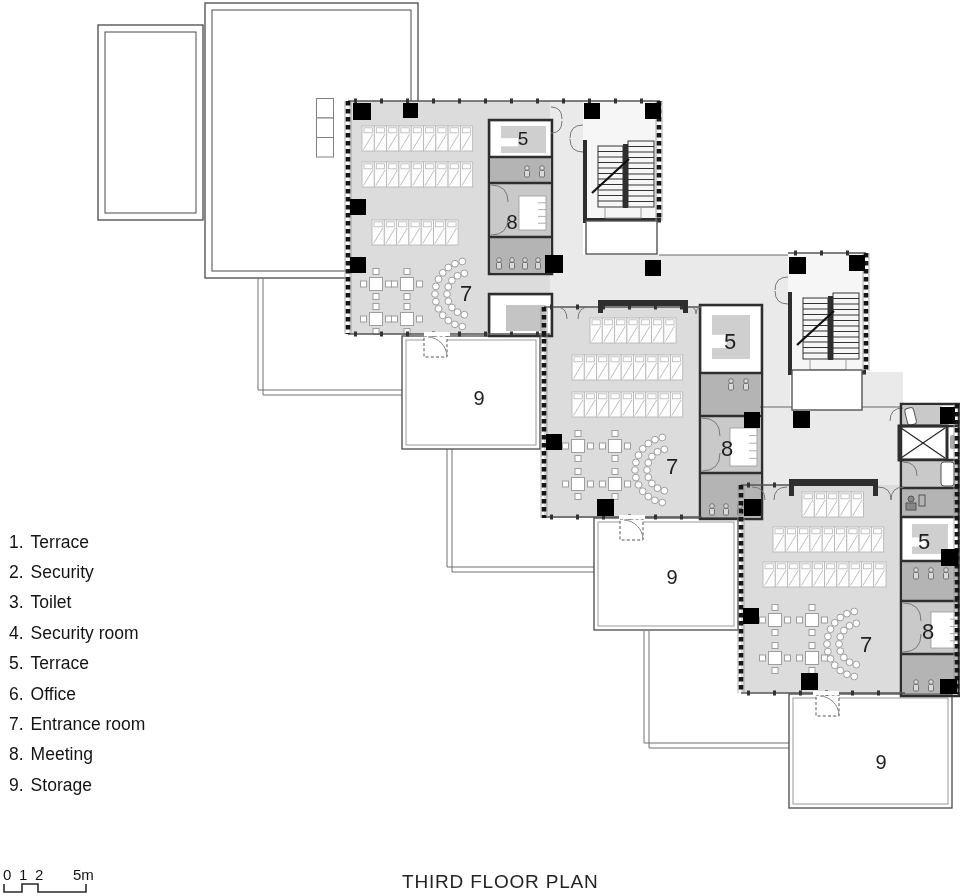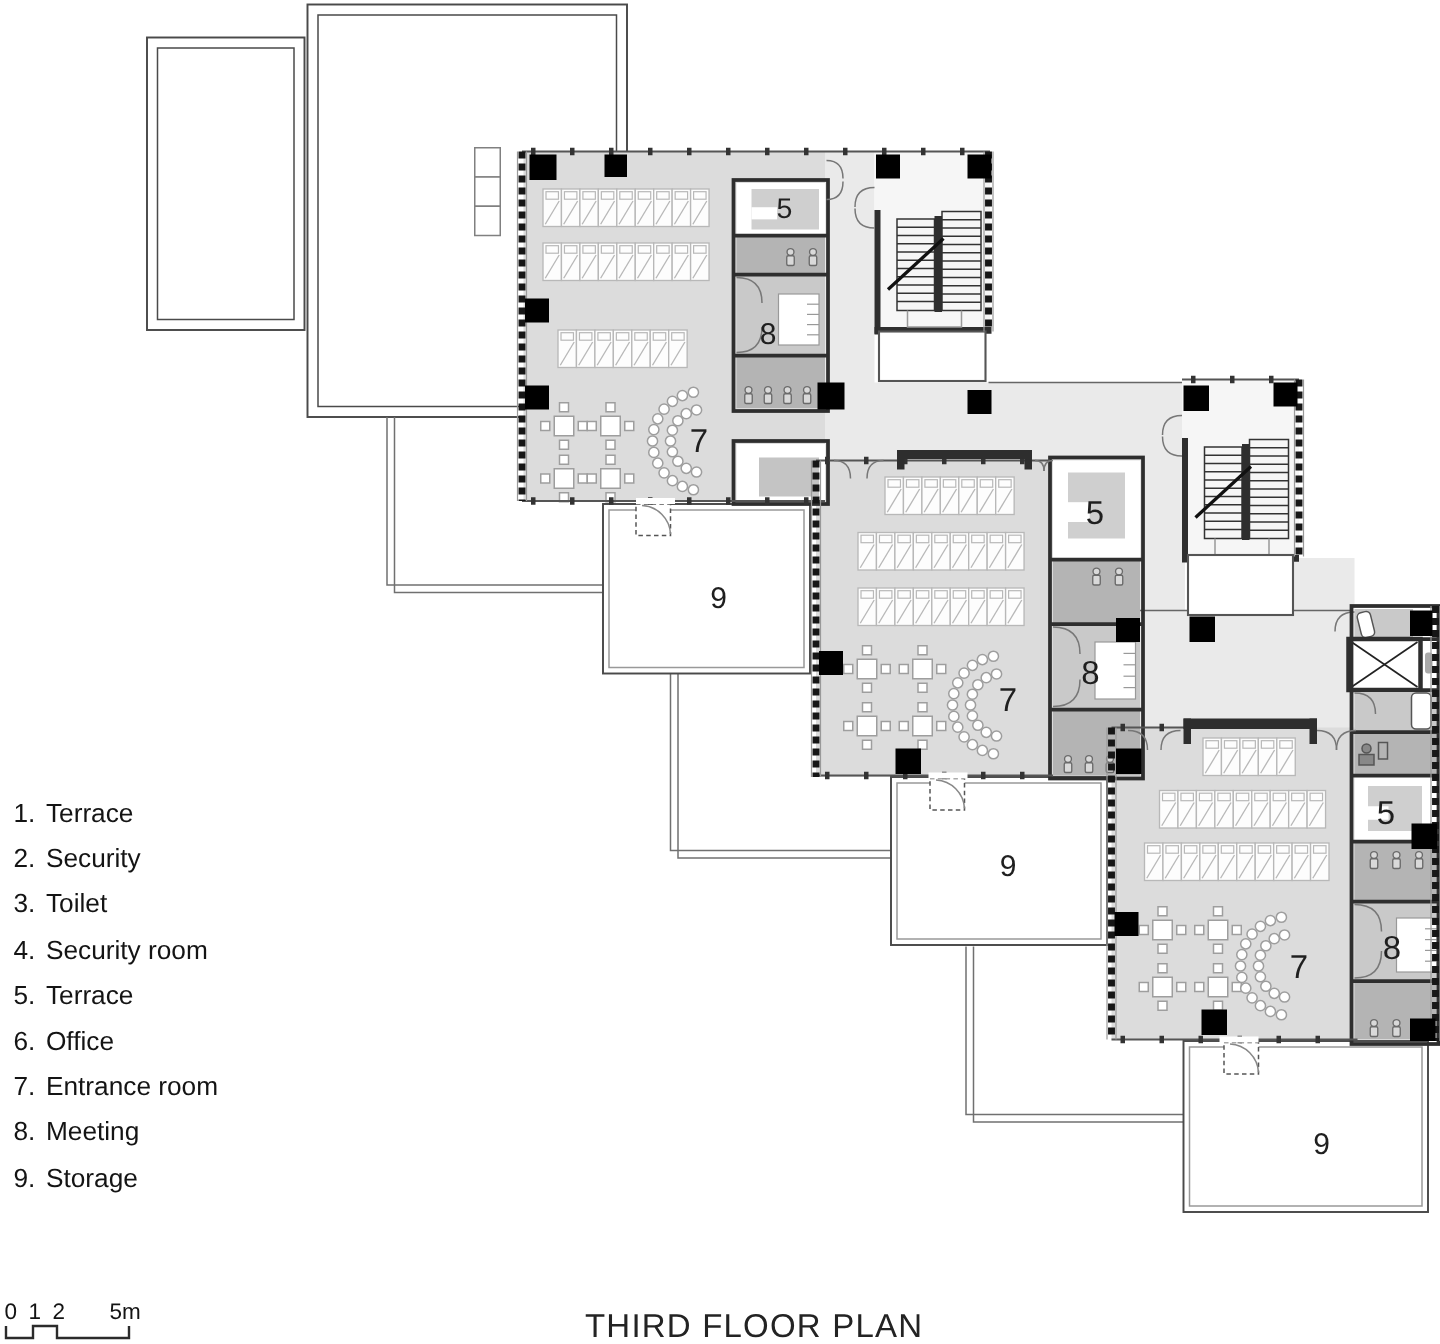--- a/index.html
+++ b/index.html
@@ -2,21 +2,21 @@
 <html style="--room: #dcdcdc; --corridor: #eaeaea; --toilet: #b4b4b4; --acc: #c9c9c9; --wall: #2e2e2e;"><head>
 <meta charset="utf-8">
 <style>
   html,body{margin:0;padding:0}
   body{width:960px;height:896px;position:relative;background:#fff;
        font-family:"Liberation Sans",sans-serif;overflow:hidden}
   #plan-svg{position:absolute;left:0;top:0}
   .legend{position:absolute;left:9px;top:527px;color:#141414;font-size:17.5px}
   .legend-row{height:30.4px;display:flex;align-items:center}
   .legend-num{margin-right:7px}
-  .title{position:absolute;left:390px;top:871px;font-size:22px;
+  .title{position:absolute;left:402px;top:871px;font-size:19px;
          letter-spacing:.8px;color:#232323;white-space:nowrap}
   .scalebar{position:absolute;left:2px;top:866px;width:140px;height:30px;
             font-size:15px;color:#141414}
   .scalebar span{position:absolute;top:0}
   .sb0{left:1px}.sb1{left:17px}.sb2{left:33px}.sb5{left:71px}
   .scalebar svg{position:absolute;left:0;top:16px}
   
   .room{fill:var(--room)}
   .corridor{fill:var(--corridor)}
   .toilet{fill:var(--toilet)}

